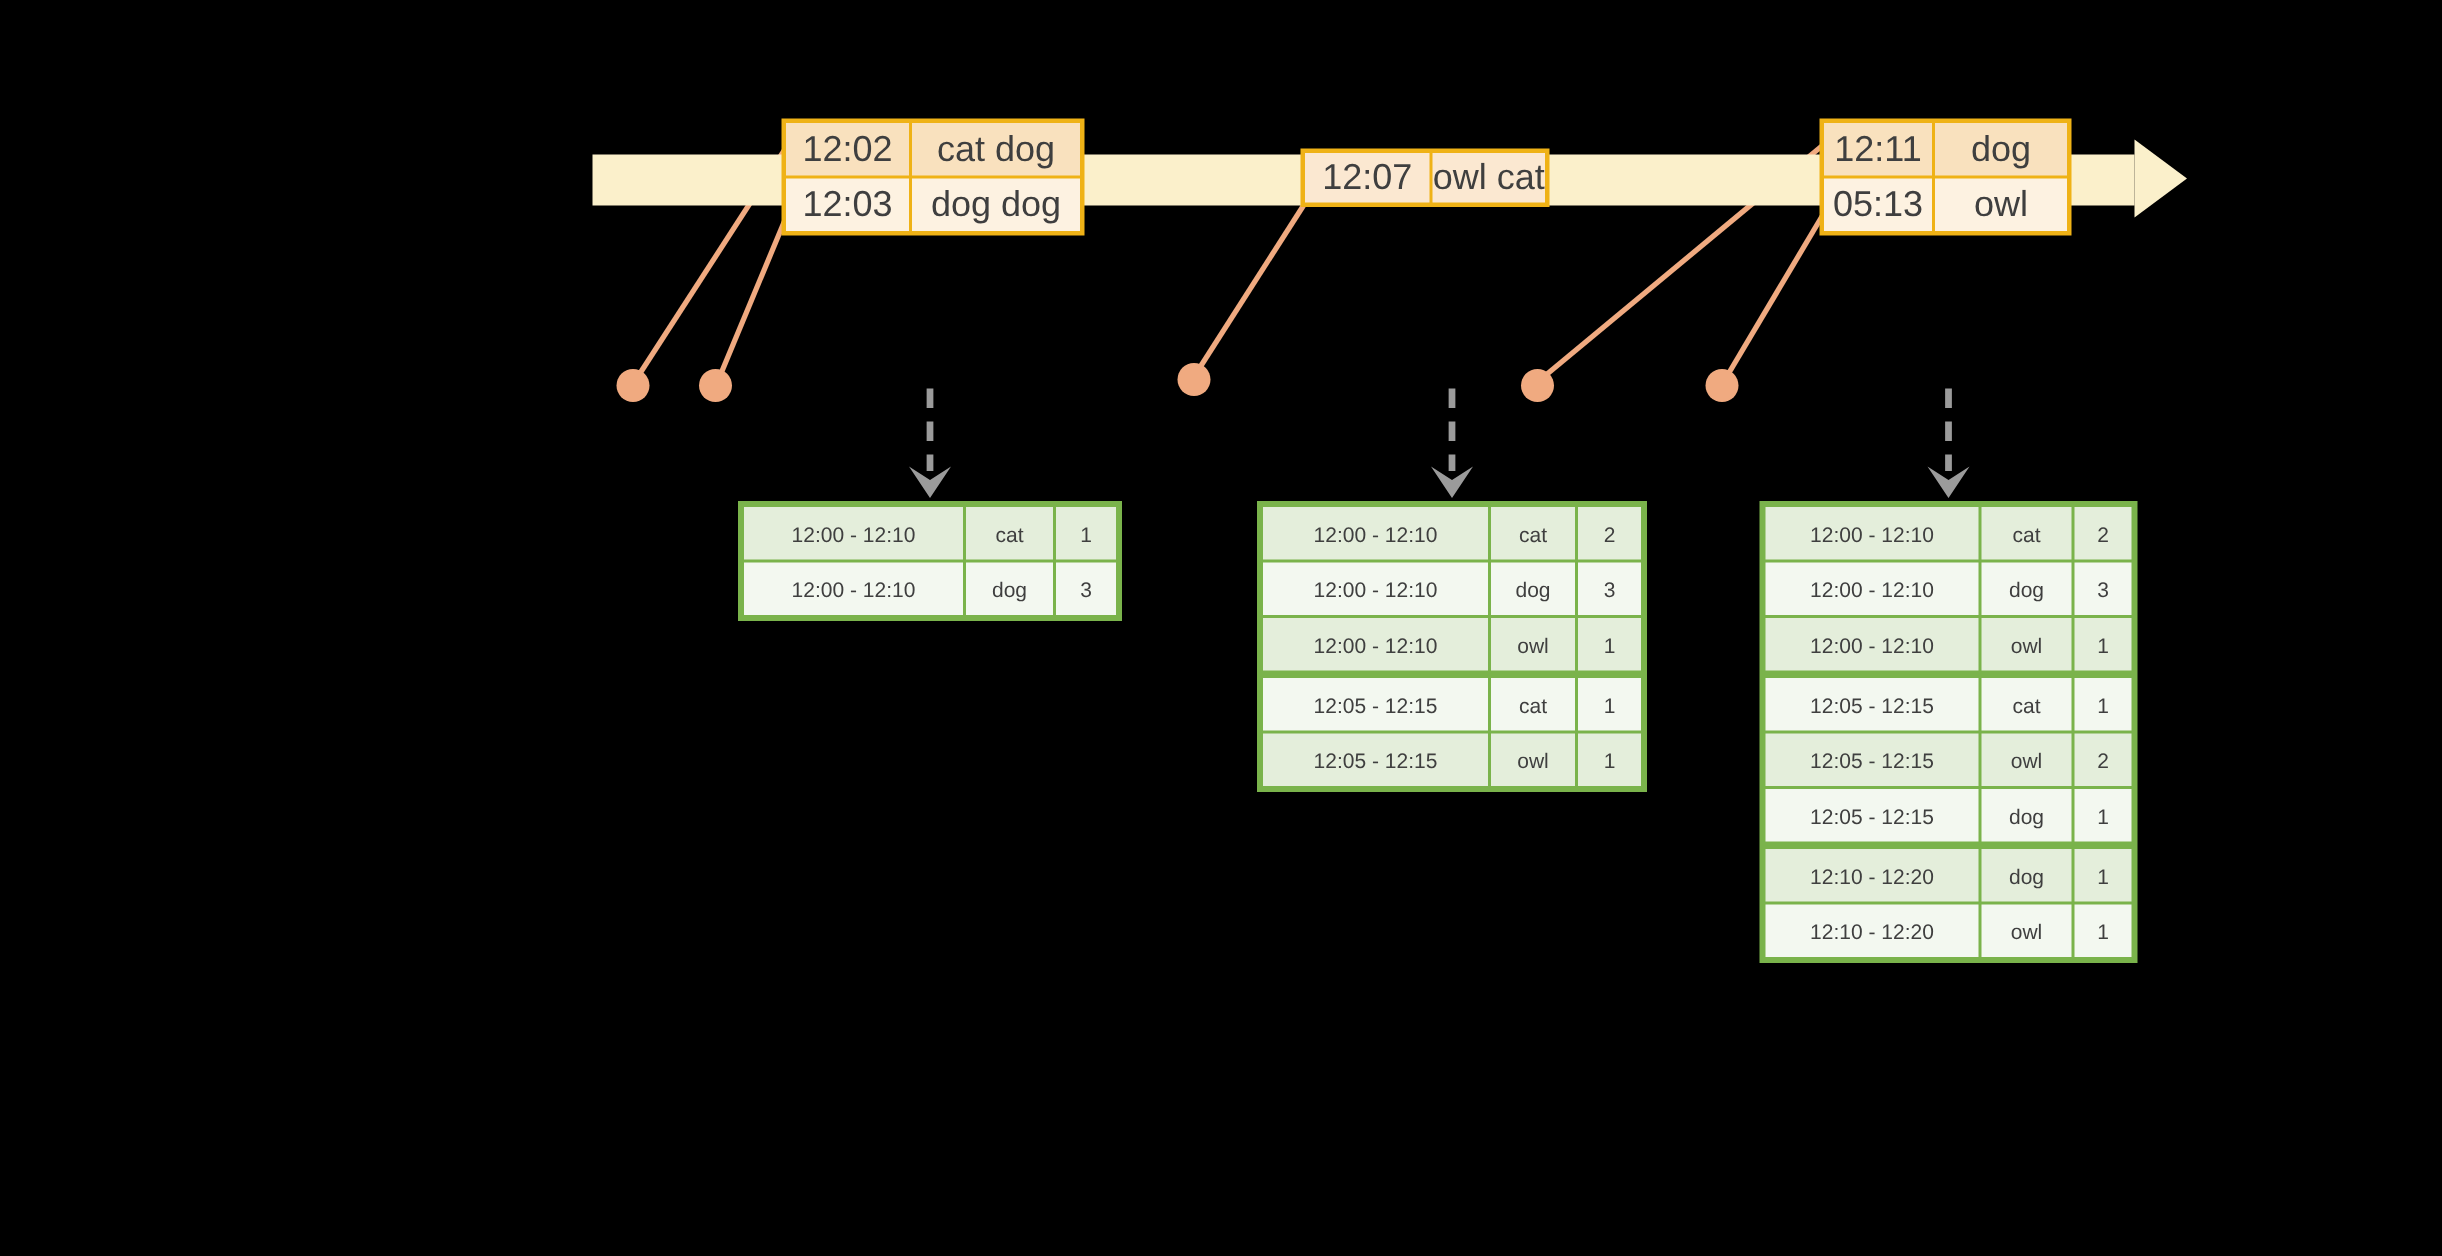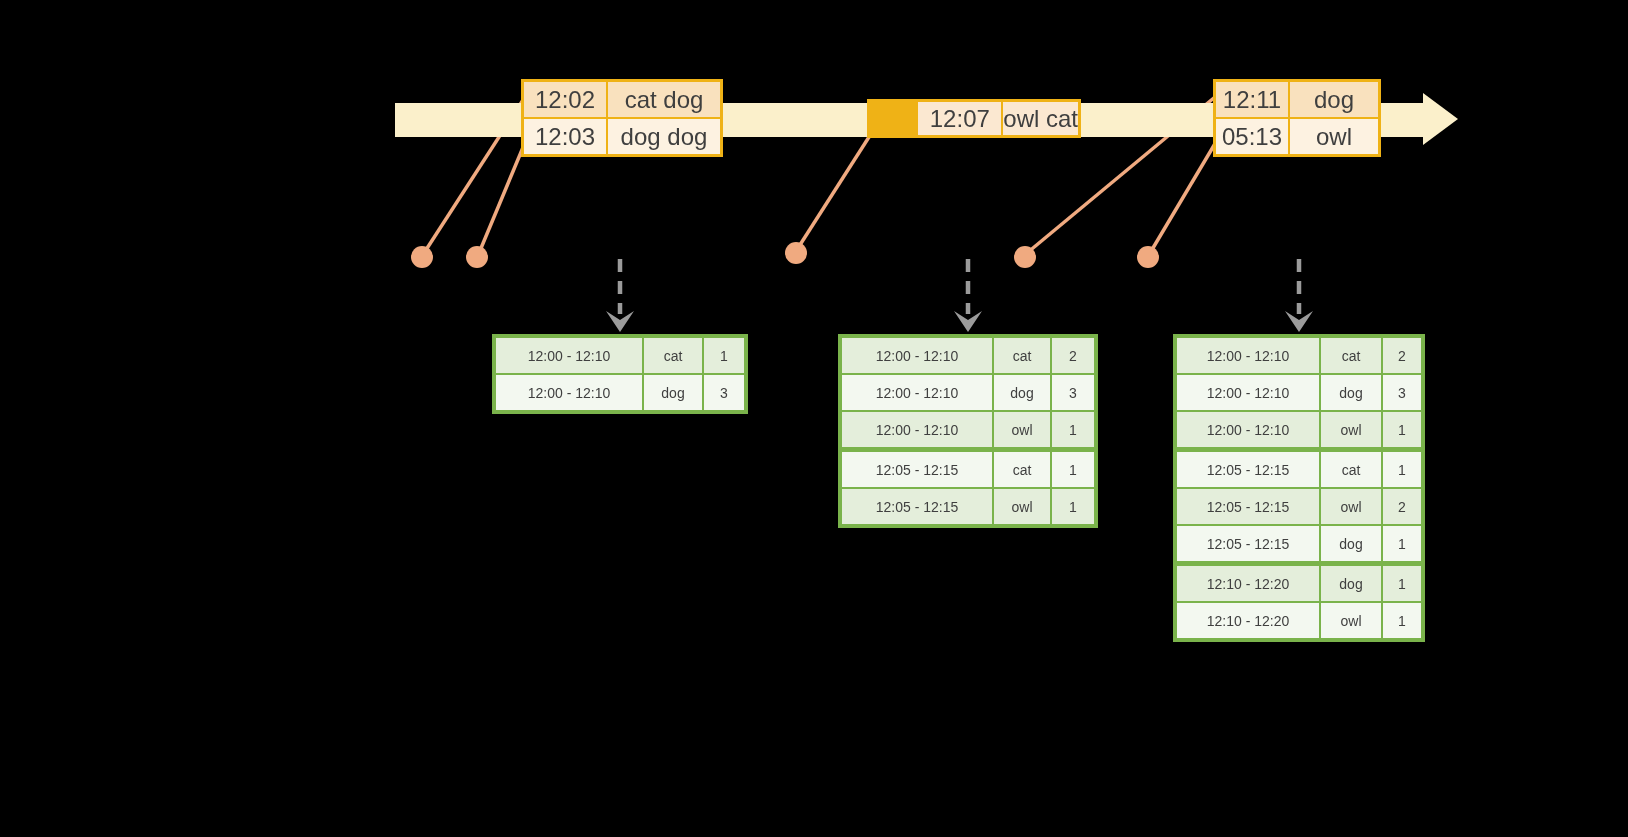--- a/index.html
+++ b/index.html
@@ -111,21 +111,21 @@
         <div class="cell">12:02</div>
         <div class="cell">cat dog</div>
       </div>
 
       <div class="t-row" style="grid-template-columns:82px 1fr;">
         <div class="cell">12:03</div>
         <div class="cell">dog dog</div>
       </div>
     </div>
 
-  <div class="g-table event-table single" style="left:867px;top:84px;width:214px;align-items:flex-end;">
+  <div class="g-table event-table single" style="left:867px;top:84px;width:166px;">
 
       <div class="t-row" style="grid-template-columns:83px 1fr;">
         <div class="cell">12:07</div>
         <div class="cell">owl cat</div>
       </div>
     </div>
 
   <div class="g-table event-table" style="left:1213px;top:64px;width:168px;">
 
       <div class="t-row" style="grid-template-columns:72px 1fr;">

